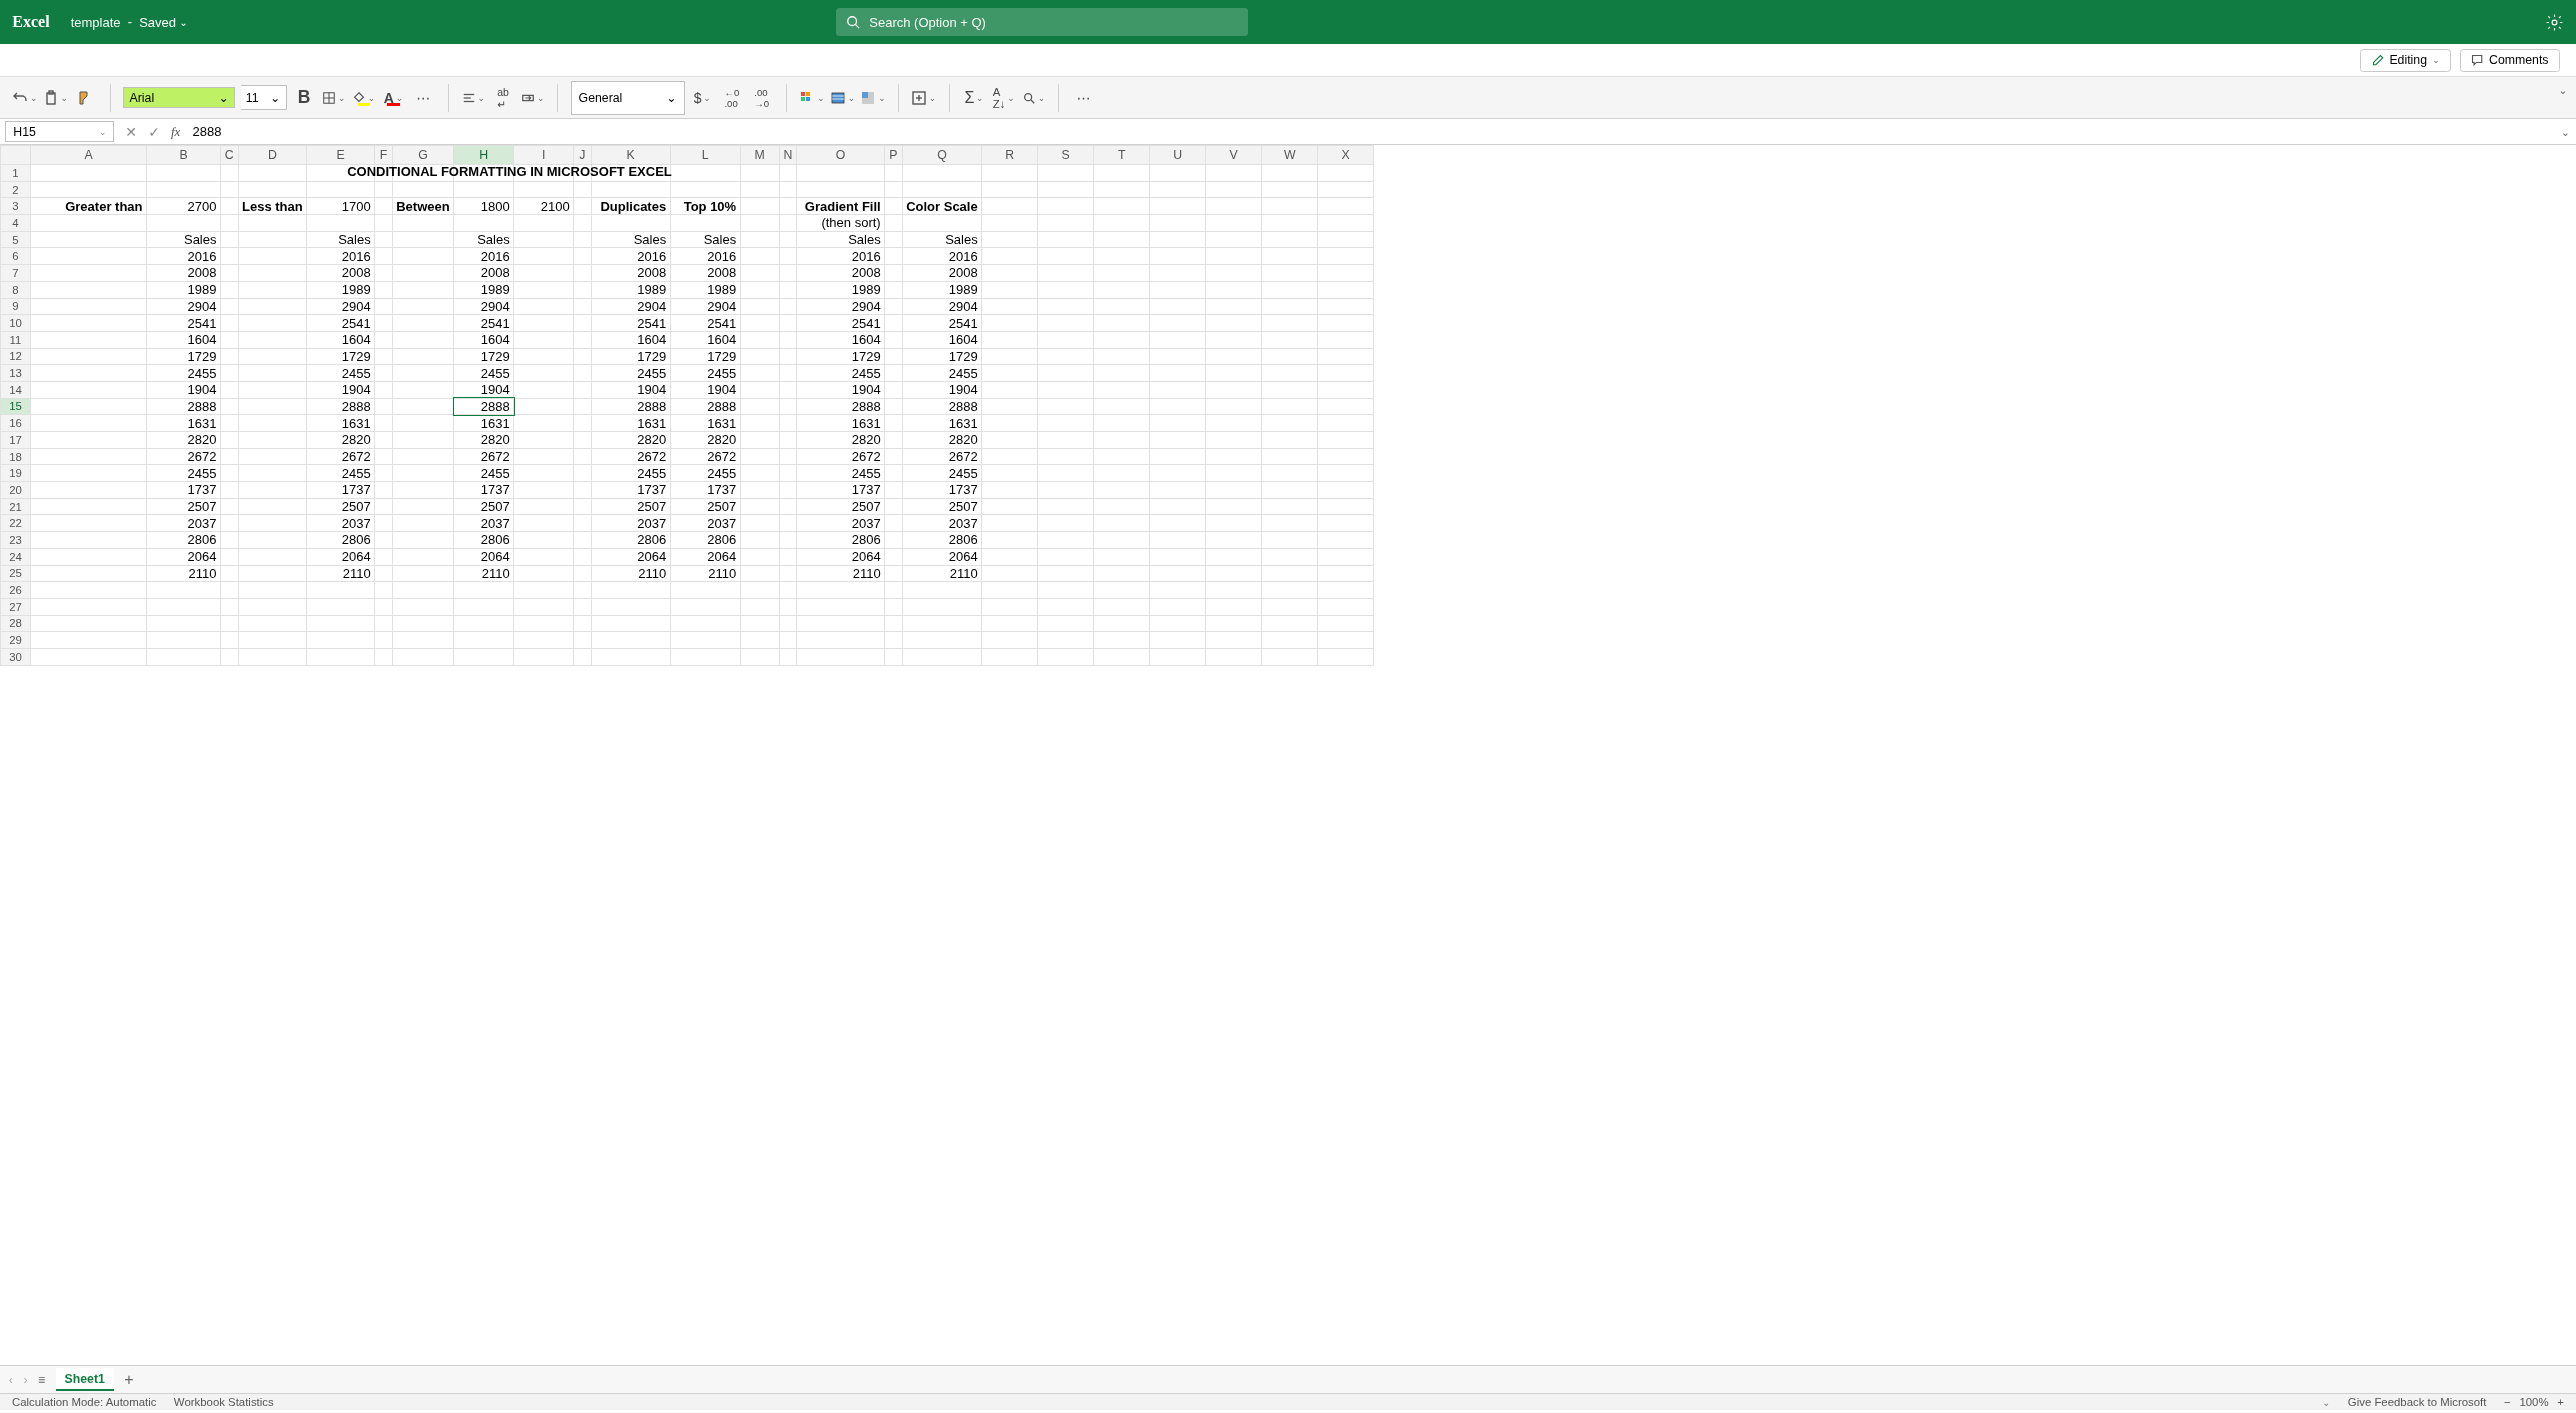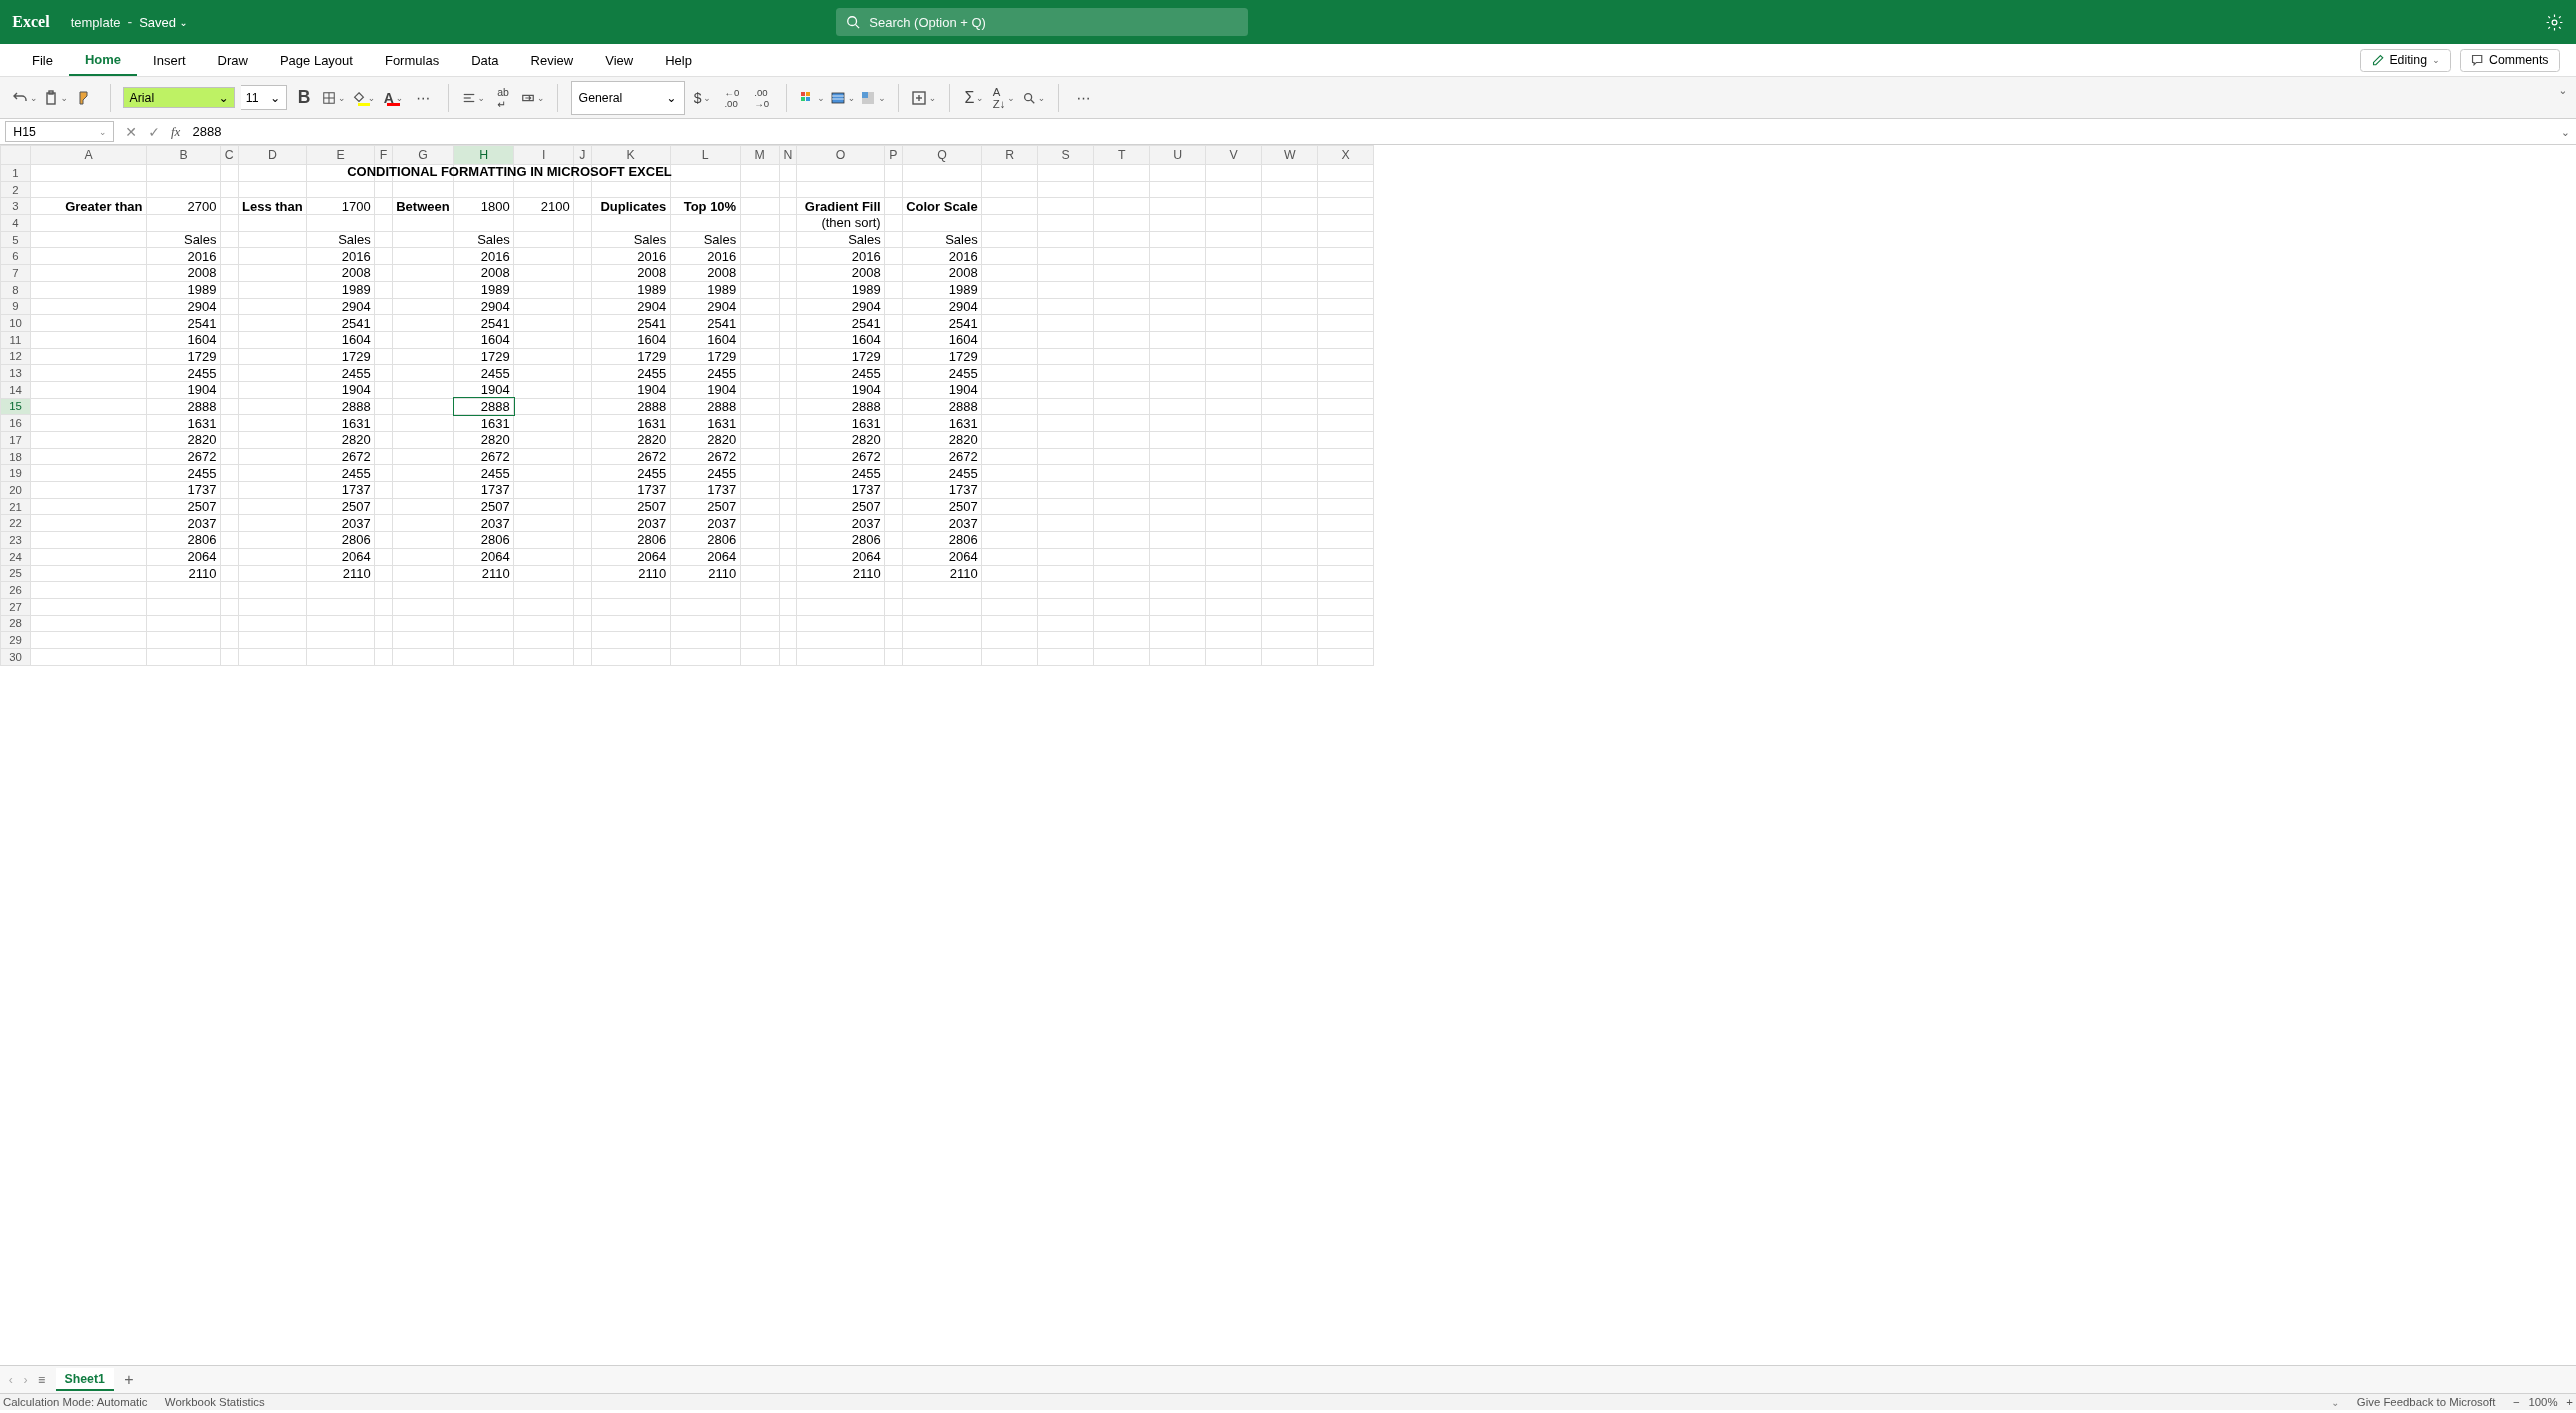--- a/index.html
+++ b/index.html
@@ -57,21 +57,21 @@
 .active-cell { outline: 1.8px solid #107c41; outline-offset: -0.9px; background: #fff; }
 
 
 .sheet-tabs { height: 28px; display: flex; align-items: center; border-top: 0.9px solid #d0d0d0; background: #f7f7f7; padding: 0 8.8px; gap: 10.5px; font-size: 12.3px; }
 .sheet-tabs .nav { color: #aaa; cursor: pointer; }
 .sheet-tabs .stab { padding: 3.5px 8.8px; cursor: pointer; }
 .sheet-tabs .stab.active { border-bottom: 2.6px solid #107c41; color: #107c41; font-weight: 600; background: #fff; }
 .sheet-tabs .add { font-size: 16px; color: #666; cursor: pointer; }
 
 
-.status-bar { height: 17px; background: #f3f3f3; border-top: 0.9px solid #d0d0d0; display: flex; align-items: center; padding: 0 3px; font-size: 11.4px; color: #555; gap: 17.5px; }
+.status-bar { height: 17px; background: #f3f3f3; border-top: 0.9px solid #d0d0d0; display: flex; align-items: center; padding: 0 12px; font-size: 11.4px; color: #555; gap: 17.5px; }
 .status-bar .spacer { flex: 1; }
 .zoom { display: flex; align-items: center; gap: 8.8px; }
 
 svg { display: block; }
 </style>
 </head>
 <body>
 
 <div class="titlebar">
   <span class="app-name">Excel</span>
@@ -92,32 +92,20 @@
   </div>
   <span class="gear">
     <svg width="19" height="19" viewBox="0 0 24 24" fill="none" stroke="#fff" stroke-width="1.5">
         <circle cx="12" cy="12" r="3"></circle>
         <path d="M12 2v3M12 19v3M4.2 4.2l2.1 2.1M17.7 17.7l2.1 2.1M2 12h3M19 12h3M4.2 19.8l2.1-2.1M17.7 6.3l2.1-2.1"></path>
       </svg>
   </span>
 </div>
 
 <div class="ribbon-tabs">
-  <div id="tabs-container" style="display:flex;height:100%;">
-      <div class="tab">File</div>
-      <div class="tab active">Home</div>
-      <div class="tab">Insert</div>
-      <div class="tab">Draw</div>
-      <div class="tab">Page Layout</div>
-      <div class="tab">Formulas</div>
-      <div class="tab">Data</div>
-      <div class="tab">Review</div>
-      <div class="tab">View</div>
-      <div class="tab">Help</div>
-    </div>
   <div class="spacer"></div>
   <div class="right-btns">
     <div class="pill-btn">
       <svg width="12.3" height="12.3" viewBox="0 0 16 16" fill="none" stroke="#107c41" stroke-width="1.5">
           <path d="M11 2l3 3L5 14H2v-3z"></path>
         </svg>
       <span>Editing</span>
       <span style="font-size:8.8px;color:#666;">⌄</span>
     </div>
     <div class="pill-btn">

